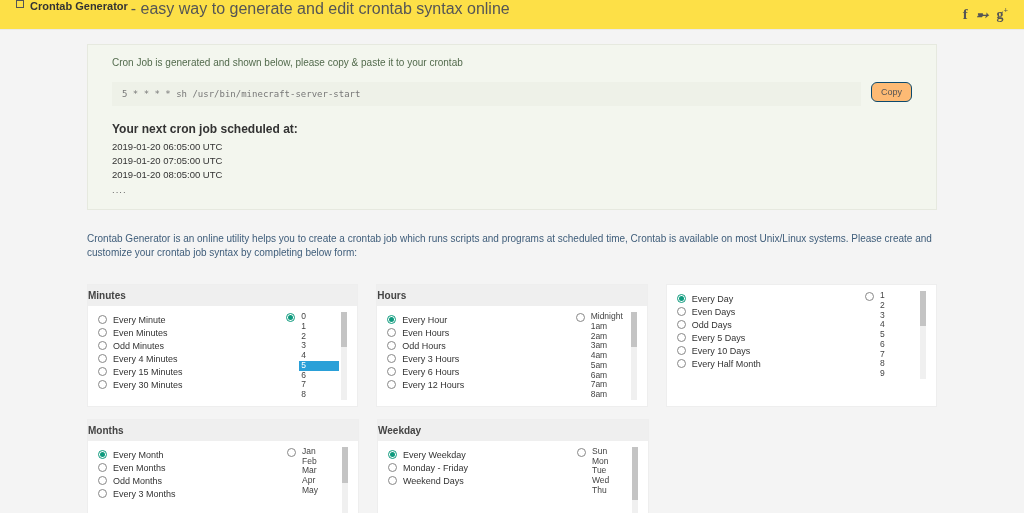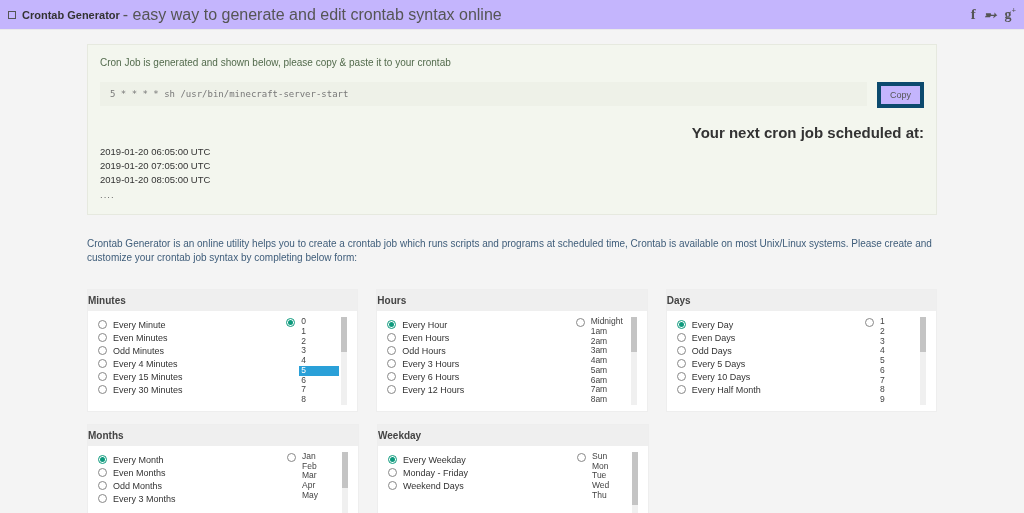--- a/index.html
+++ b/index.html
@@ -1,36 +1,36 @@
 <!DOCTYPE html>
 <html><head>
 <meta charset="utf-8">
 <style>
   * { box-sizing: border-box; margin: 0; padding: 0; }
   html, body { width: 1024px; height: 513px; overflow: hidden; }
   body { font-family: Arial, Helvetica, sans-serif; background: #f4f4f4; color: #444; font-size: 10px; }
   
-  .topbar { height: 30px; background: #c4b5fd; display: flex; align-items: center; padding: 0 8px; border-bottom: 1px solid #eaeaea; }
+  .topbar { height: 30px; background: #fde047; display: flex; padding: 0 16px; border-bottom: 1px solid #eaeaea; }
   .brand-icon { width: 8px; height: 8px; border: 1px solid #555; margin-right: 6px; }
   .brand-title { font-weight: 700; font-size: 11px; color: #333; }
   .brand-sub   { font-weight: 400; font-size: 16px; color: #555; margin-left: 3px; }
   .top-spacer  { flex: 1; }
   .social      { display: flex; gap: 8px; align-items: center; }
   .social span { font-family: Georgia, serif; font-weight: 700; color: #555; font-size: 15px; cursor: pointer; }
   .social .gplus { font-size: 14px; }
   .social .gplus sup { font-size: 8px; }
   
   .page { width: 850px; margin: 14px auto 0; }
   
-  .result-box { background: #f3f6ee; border: 1px solid #e6e9df; padding: 12px 12px; position: relative; }
+  .result-box { background: #f3f6ee; border: 1px solid #e6e9df; padding: 12px 24px; position: relative; }
   .result-msg { color: #536b4d; font-size: 10px; margin-bottom: 14px; }
   .cron-out   { display: flex; align-items: flex-start; }
   .cron-code  { flex: 1; background: #eef1e8; padding: 7px 10px; font-family: monospace; font-size: 9px; color: #777; }
-  .copy-btn   { margin-left: 10px; background: #c4b5fd; border: 4px solid #0c4a6e; padding: 4px 9px; font-size: 9px; color: #555; cursor: pointer; border-radius: 0; }
-  .next-label { font-weight: 700; font-size: 15px; margin-top: 16px; color: #333; text-align: right; }
+  .copy-btn   { margin-left: 10px; background: #fdba74; border: 1px solid #0c4a6e; padding: 4px 9px; font-size: 9px; color: #555; cursor: pointer; border-radius: 6px; }
+  .next-label { font-weight: 700; font-size: 12px; margin-top: 16px; color: #333; }
   .next-list  { margin-top: 4px; font-size: 9.5px; color: #333; line-height: 1.45; }
   .dots       { letter-spacing: 1px; color: #666; margin-top: 2px; }
   
   .desc { margin-top: 22px; font-size: 10px; color: #3f5d7a; line-height: 1.4; }
   
   .row { display: flex; gap: 18px; margin-top: 24px; }
   .row + .row { margin-top: 12px; }
   .card { background: #fff; border: 1px solid #eee; width: 272px; }
   .card-short { width: 230px; }
   .card-header { background: #efefef; font-size: 10px; font-weight: 700; color: #444; padding: 5px 0; }
@@ -178,21 +178,20 @@
             <div>8am</div>
           </div>
           <div class="fake-scrollbar">
               <div class="fake-thumb"></div>
             </div>
         </div>
       </div>
     </div>
 
     <div class="card">
-      <div class="card-header">Days</div>
       <div class="card-body">
         <div class="radio-col">
           <div class="radio-opt">
               <span class="radio checked"></span>
               <span>Every Day</span>
             </div>
           <div class="radio-opt">
               <span class="radio"></span>
               <span>Even Days</span>
             </div>

